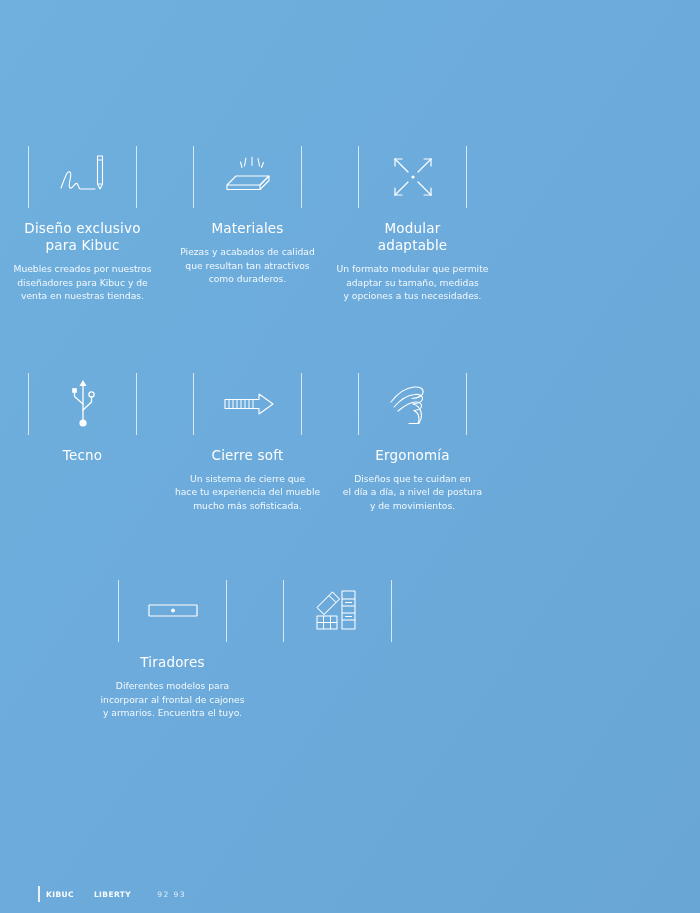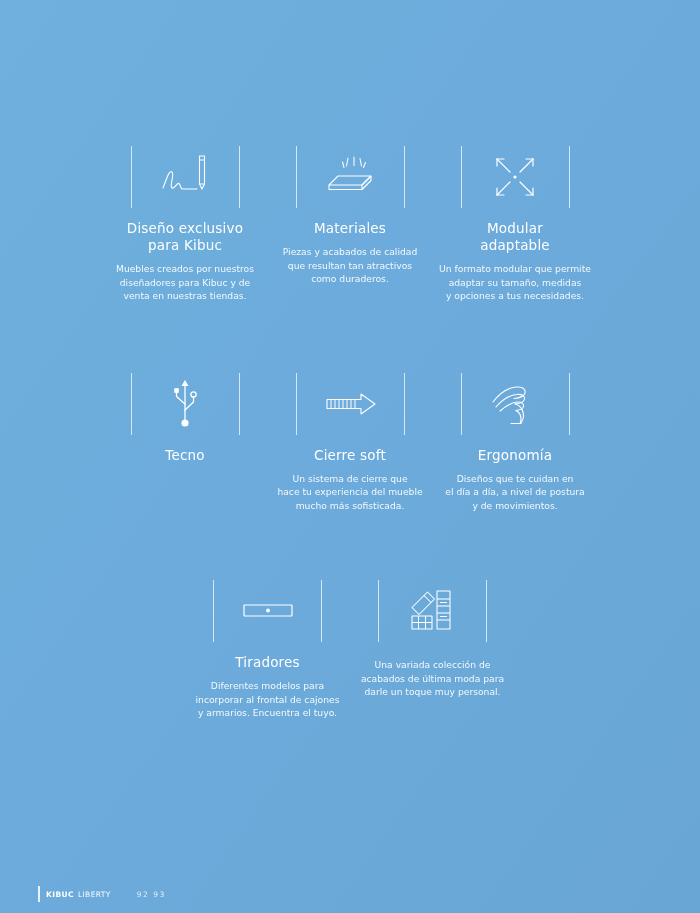--- a/index.html
+++ b/index.html
@@ -24,21 +24,21 @@
 
   
   .features {
     position: absolute;
     left: 0;
     top: 138px;
     width: 700px;
   }
   .row {
     display: flex;
-    justify-content: center;
+    justify-content: flex-start;
     width: 700px;
   }
   .row-1 { margin-top: 0px; }
   .row-2 { margin-top: 62px; }
   .row-3 { margin-top: 60px; }
 
   .feature {
     width: 165px;
     text-align: center;
     color: #ffffff;
@@ -104,24 +104,24 @@
     margin-right: 6px;
   }
   .footer-brand {
     font-size: 7.5px;
     font-weight: 700;
     letter-spacing: 0.4px;
     color: #ffffff;
   }
   .footer-collection {
     font-size: 7.5px;
-    font-weight: 400;
+    font-weight: 700;
     letter-spacing: 0.4px;
     color: rgba(255,255,255,0.95);
-    margin-left: 4px;
+    margin-left: 20px;
   }
   .footer-pages {
     font-size: 7.5px;
     color: rgba(255,255,255,0.8);
     margin-left: 26px;
     letter-spacing: 1.5px;
   }
 </style>
 </head>
 <body>
@@ -304,23 +304,20 @@
                 <path d="M34 31.5 L41 31.5"></path>
               <path d="M21.5 7 L28.5 14 L13 29.5 L6 22.5 Z"></path>
               <path d="M18 10.5 L25 17.5"></path>
               <rect x="6" y="31" width="20" height="13"></rect>
               <path d="M12.5 31 L12.5 44"></path>
                 <path d="M19.5 31 L19.5 44"></path>
               <path d="M6 37.5 L26 37.5"></path>
             </g>
           </svg>
         </div>
-        <div class="f-desc">Una variada colección de
-acabados de última moda para
-darle un toque muy personal.</div>
       </div>
 
       <div class="spacer"></div>
 
     </div>
 
   </div>
 
   <div class="footer">
     <span class="footer-bar"></span>

